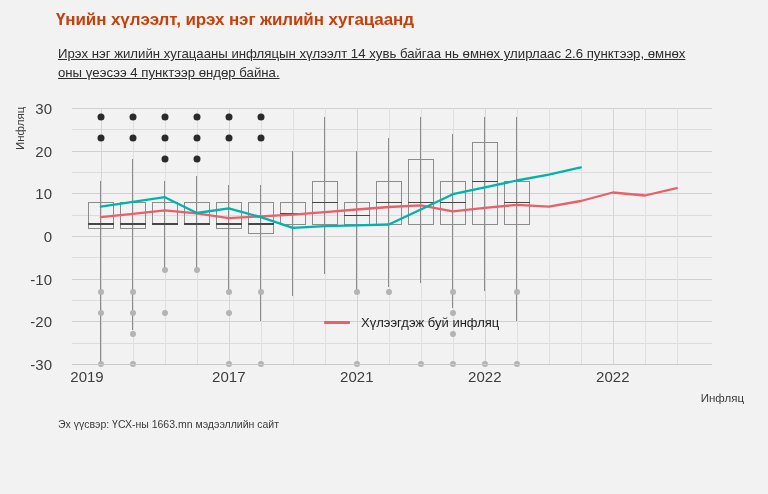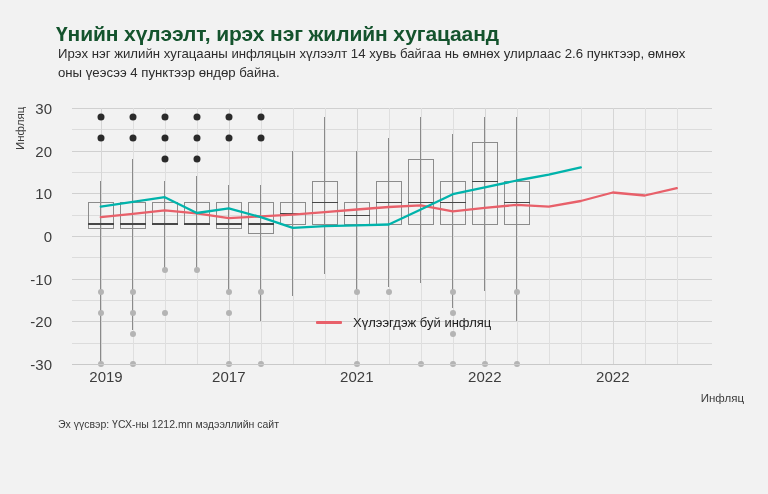--- a/index.html
+++ b/index.html
@@ -7,27 +7,27 @@
     width:768px;height:494px;
     background:#f2f2f2;
     font-family:"Liberation Sans","DejaVu Sans",sans-serif;
     overflow:hidden;
     position:relative;
   }
   #root{position:relative;width:768px;height:494px;background:#f2f2f2;}
 
   
   .title{
-    position:absolute;left:56px;top:22px;width:660px;
-    font-size:21px;font-weight:bold;color:#14532d;
+    position:absolute;left:56px;top:10px;width:660px;
+    font-size:17px;font-weight:bold;color:#c2410c;
     letter-spacing:-0.1px;
   }
   .subtitle{
     position:absolute;left:58px;top:44px;width:650px;
-    font-size:13.2px;color:#2c2c2c;line-height:19px;
+    font-size:13.2px;color:#2c2c2c;line-height:19px;text-decoration:underline;
   }
 
   
   .plot{
     position:absolute;left:72px;top:108px;
     width:640px;height:256px;
     background:#f2f2f2;
   }
   .gridline{position:absolute;left:0;width:100%;height:1px;background:#dcdcdc;}
   .gridline.major{background:#d0d0d0;}
@@ -76,21 +76,21 @@
   .outlier{
     position:absolute;border-radius:50%;
     transform:translate(-50%,-50%);
   }
 
   
   svg.series{position:absolute;left:0;top:0;overflow:visible;}
 
   
   .legend{
-    position:absolute;left:316px;top:312px;
+    position:absolute;left:324px;top:312px;
     font-size:13px;color:#1e1e1e;
   }
   .legend .row{display:flex;align-items:center;height:21px;}
   .legend .swatch{width:26px;height:3px;margin-right:11px;border-radius:1px;}
 
   
   .source{
     position:absolute;left:58px;top:418px;
     font-size:10.5px;color:#3a3a3a;
   }
@@ -271,30 +271,30 @@
   <div id="yticks">
       <div class="ytick" style="top: 108px;">30</div>
       <div class="ytick" style="top: 150.7px;">20</div>
       <div class="ytick" style="top: 193.3px;">10</div>
       <div class="ytick" style="top: 236px;">0</div>
       <div class="ytick" style="top: 278.7px;">-10</div>
       <div class="ytick" style="top: 321.3px;">-20</div>
       <div class="ytick" style="top: 364px;">-30</div>
     </div>
   <div id="xticks">
-      <div class="xtick" style="left: 106px;">2019</div>
+      <div class="xtick" style="left: 87px;">2019</div>
       <div class="xtick" style="left: 228.8px;">2017</div>
       <div class="xtick" style="left: 356.8px;">2021</div>
       <div class="xtick" style="left: 484.8px;">2022</div>
       <div class="xtick" style="left: 612.8px;">2022</div>
     </div>
 
   <div class="legend">
     <div class="row">
       <span class="swatch" id="sw0" style="background: rgb(232, 96, 106);"></span>
       <span>Хүлээгдэж буй инфляц</span>
     </div>
   </div>
 
-  <div class="source">Эх үүсвэр: ҮСХ-ны 1212.mn мэдээллийн сайт</div>
+  <div class="source">Эх үүсвэр: ҮСХ-ны 1663.mn мэдээллийн сайт</div>
 
 
 </div>
 
 </body></html>

